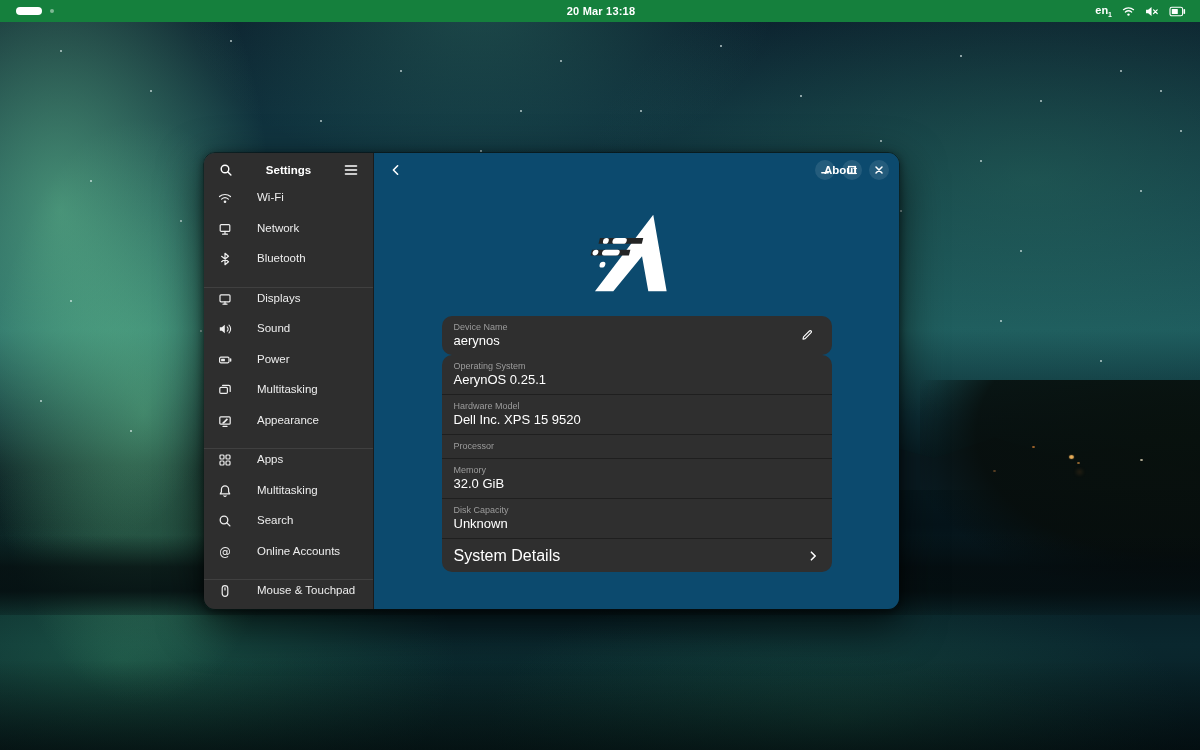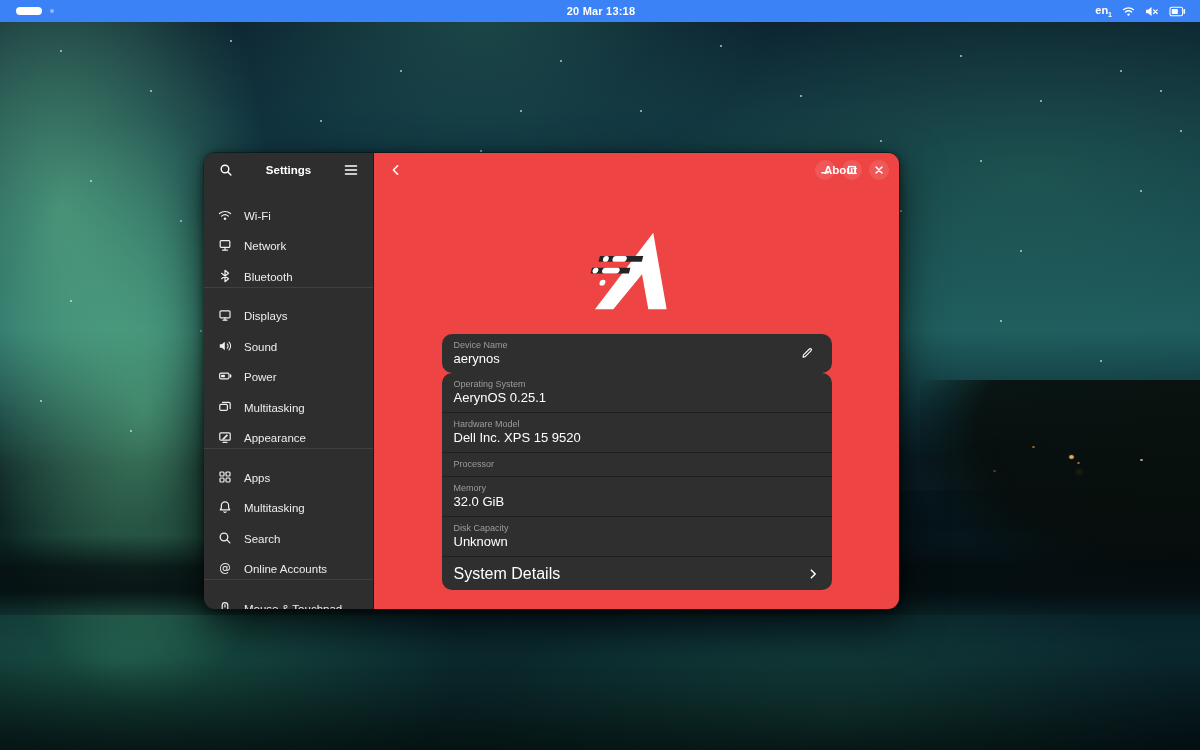--- a/index.html
+++ b/index.html
@@ -41,21 +41,21 @@
     box-shadow:
       1032px 446px 0 0 rgba(200,120,50,.8),
       1070px 456px 1px 1px rgba(250,185,95,.95),
       1077px 462px 0 0 rgba(240,160,70,.6),
       1140px 459px 0 0 rgba(225,215,185,.8),
       993px  470px 0 0 rgba(190,120,60,.45),
       1078px 471px 4px 1px rgba(200,120,50,.3); }
 
   
   .topbar { position:absolute; left:0; top:0; width:1200px; height:22px; z-index:5;
-    background:#3b82f6; color:#fff; display:flex; align-items:center; }
+    background:#15803d; color:#fff; display:flex; align-items:center; }
   .tb-left { display:flex; align-items:center; gap:8px; padding-left:16px; flex:1; }
   .pill { width:26px; height:8px; background:#fff; border-radius:4px; }
   .ws-dot { width:4px; height:4px; background:rgba(255,255,255,.45); border-radius:50%; }
   .tb-clock { font-size:11px; font-weight:bold; letter-spacing:.2px; }
   .tb-right { display:flex; align-items:center; gap:10px; padding-right:14px; flex:1;
     justify-content:flex-end; }
   .kbd { font-size:11px; font-weight:bold; }
   .kbd sub { font-size:7px; }
   .tb-ico { display:flex; align-items:center; }
 
@@ -66,27 +66,27 @@
     border:1px solid rgba(0,0,0,.55); }
 
   
   .sidebar { width:170px; background:#2e2e2e; display:flex; flex-direction:column;
     border-right:1px solid rgba(0,0,0,.4); }
   .sb-header { height:34px; display:flex; align-items:center; padding:4px 10px; gap:12px; flex:none; }
   .sb-title { flex:1; text-align:center; color:#fff; font-size:11.5px; font-weight:bold; }
   .icon-btn { width:24px; height:24px; border:none; background:transparent; border-radius:6px;
     display:flex; align-items:center; justify-content:center; color:#fff; cursor:pointer; }
   .sb-list { padding:4px 6px 0 6px; overflow:hidden; }
-  .srow { height:30.5px; display:flex; align-items:flex-end; gap:12px; padding:0 8px;
+  .srow { height:30.5px; display:flex; align-items:flex-start; gap:25px; padding:0 8px;
     border-radius:6px; color:#ededed; font-size:11.5px; cursor:pointer; }
   .srow svg { flex:none; opacity:.92; }
   .sb-sep { height:1px; background:rgba(255,255,255,.09); margin:4px -6px; }
 
   
-  .content { flex:1; background:#ef4444; display:flex; flex-direction:column;gap:18px; }
+  .content { flex:1; background:#0c4a6e; display:flex; flex-direction:column; }
   .ct-header { height:34px; display:flex; align-items:center; padding:0 10px; flex:none; }
   .ct-title { position:absolute; left:373px; width:527px; text-align:center; color:#fff;
     font-size:11.5px; font-weight:bold; pointer-events:none; }
   .win-btns { margin-left:auto; display:flex; gap:7px; }
   .win-btn { width:20px; height:20px; border-radius:50%; border:none; cursor:pointer;
     background:rgba(255,255,255,.1); display:flex; align-items:center; justify-content:center; }
   .ct-body { flex:1; overflow:hidden; }
 
   .logo-wrap { display:flex; justify-content:center; margin-top:26px; }
   .card { width:390px; margin:0 auto; background:#2f2f2f; border-radius:10px; overflow:hidden; }

